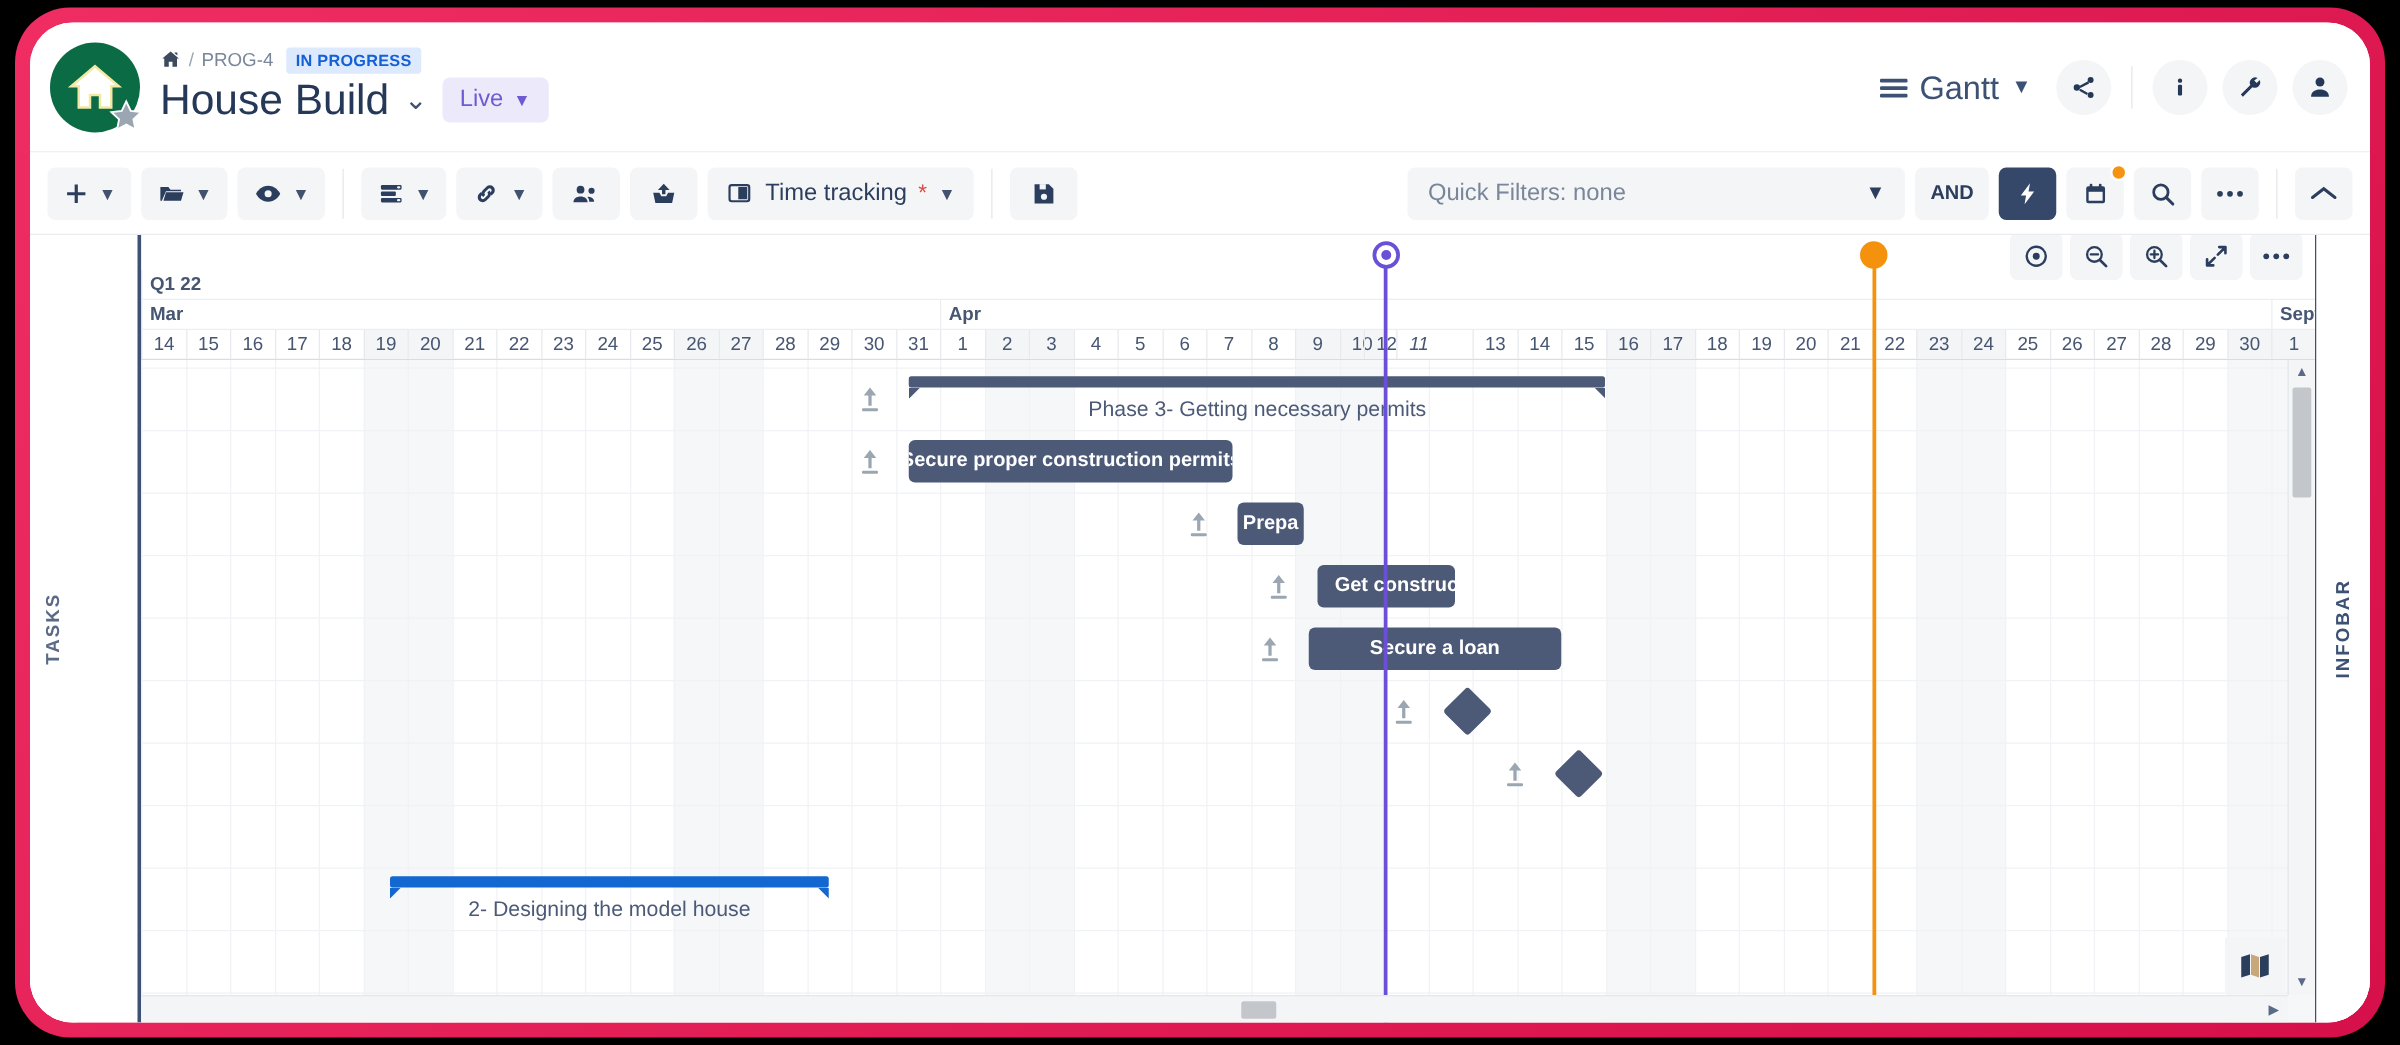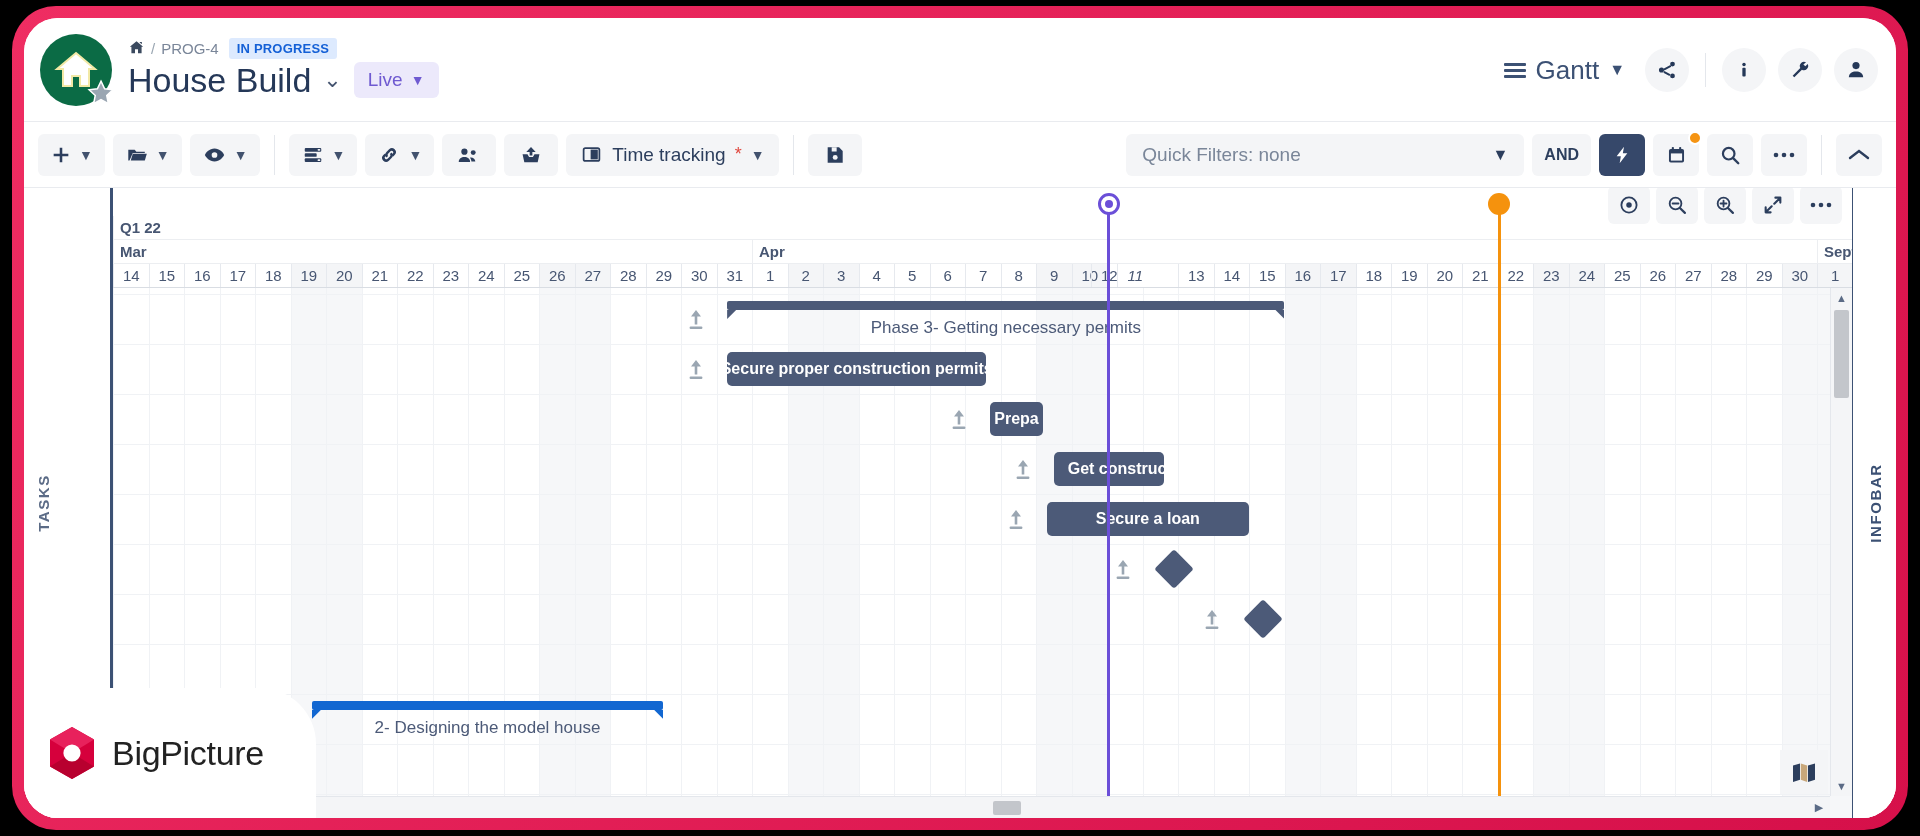--- a/index.html
+++ b/index.html
@@ -799,24 +799,15 @@
             <path d="M10.8 2.4 17.2 4.6v16.4l-6.4-2.2z" fill="#c8a77a"></path>
             <path d="M18 4.6 25 2.4v16.4L18 21z" fill="#2c3e5d"></path>
           </svg>
         </div>
       <div class="marker-line" style="left: 994px; top: 16px; background: rgb(107, 79, 216); z-index: 25;"></div>
           <div class="marker-head" id="mk-purple-head" style="left: 984.5px; top: 5px; z-index: 26;"></div>
           <div class="marker-line" style="left: 1384.5px; top: 16px; background: rgb(245, 146, 13); z-index: 25;"></div>
           <div class="marker-head" id="mk-orange-head" style="left: 1375px; top: 5px; z-index: 26; background: rgb(245, 146, 13);"></div>
         </div>
 
-      <div id="bp-card">
-        <svg width="52" height="56" viewBox="0 0 52 56">
-          <path d="M26 2 48 14.5v27L26 54 4 41.5v-27z" fill="#d6003c"></path>
-          <path d="M26 2 48 14.5 26 28 4 14.5z" fill="#e8215c"></path>
-          <path d="M4 41.5 26 28l22 13.5L26 54z" fill="#b8002f"></path>
-          <circle cx="26" cy="28" r="8.6" fill="#ffffff"></circle>
-        </svg>
-        <span id="bp-name">BigPicture</span>
-      </div>
     </div>
   </div>
 </div>
 
 </body></html>

